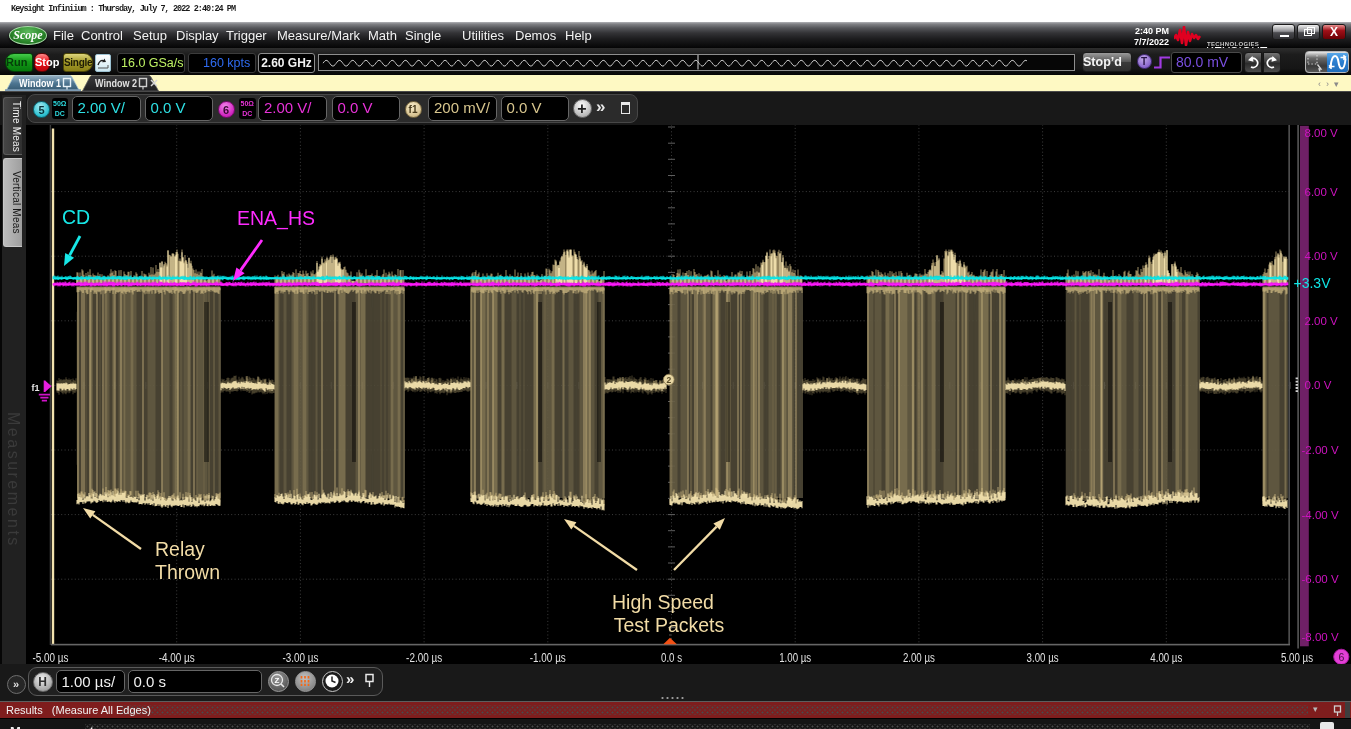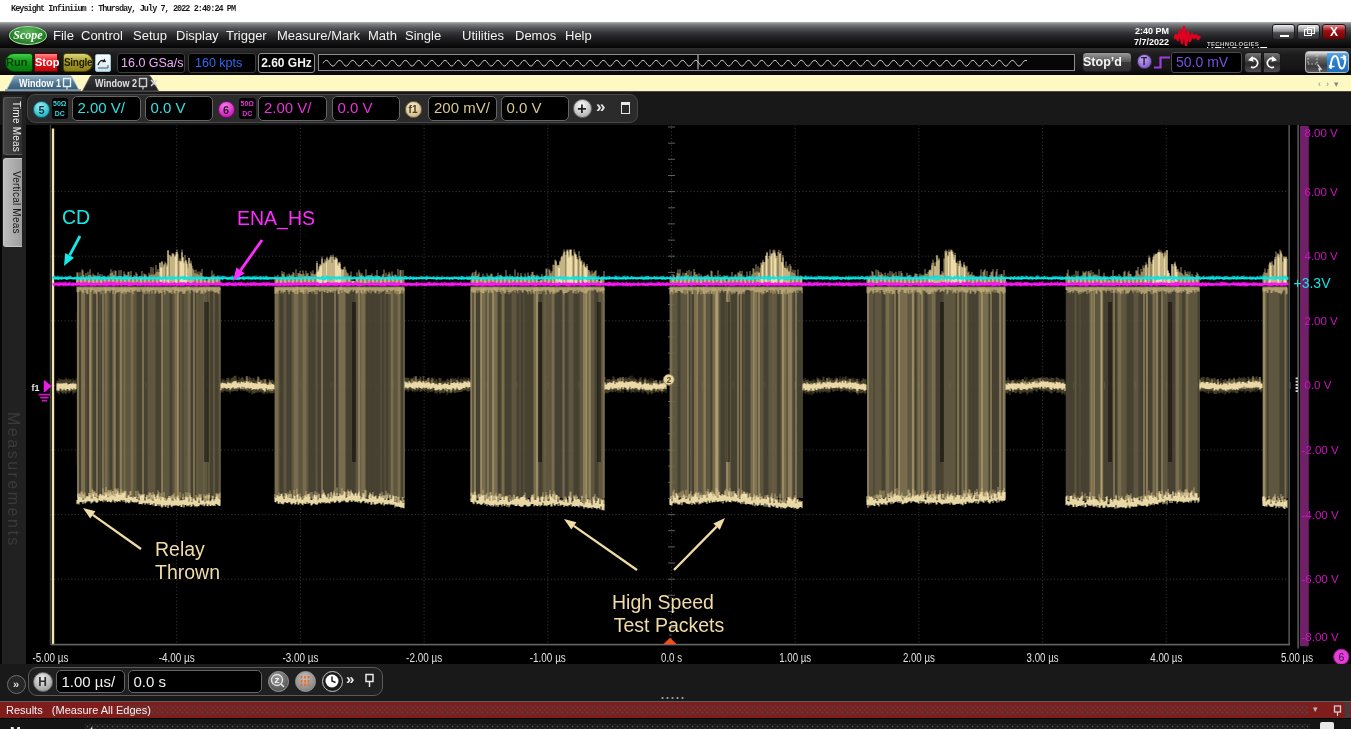--- a/index.html
+++ b/index.html
@@ -36,42 +36,42 @@
       <div class="ab" style="left:7px;top:10px;width:9px;height:2.5px;background:#fff"></div>
     </div>
 <div class="ab" style="left:1297px;top:1.5px;width:23px;height:16px;border-radius:3px;border:1px solid #1a1a1a;background:linear-gradient(#efefef,#909094 45%,#4a4a4e 55%,#303034)">
       <div class="ab" style="left:6px;top:4px;width:8px;height:7px;border:1.5px solid #fff"></div>
       <div class="ab" style="left:9px;top:2.5px;width:8px;height:7px;border:1.5px solid #fff"></div>
     </div>
 <div class="ab" style="left:1322px;top:1.5px;width:24px;height:16px;border-radius:3px;border:1px solid #1a1a1a;background:linear-gradient(#e89090 0,#a01018 40%,#6a0005);text-align:center;font-size:12px;font-weight:bold;color:#fff;line-height:15px">X</div>
 </div>
 <div class="ab" style="left:0;top:48px;width:1351px;height:27px;z-index:10;background:linear-gradient(#2e2e2e 0,#1c1c1c 25%,#161616 75%,#060606 100%)">
 <div class="ab" style="left:5px;top:5px;width:27.5px;height:19px;border-radius:9px 3px 3px 9px;background:linear-gradient(#45cc4b 0,#129816 45%,#077a0d 100%);border:1px solid #043e06;text-align:left;font-size:11px;font-weight:bold;color:#053c0a;line-height:17px">Run</div>
-<div class="ab" style="left:34px;top:5px;width:24px;height:19px;border-radius:1px;background:linear-gradient(#ff8a8a 0,#ee1018 45%,#bb070d 100%);border:1px solid #5e0304;text-align:left;font-size:11px;font-weight:bold;color:#fff;line-height:17px">Stop</div>
+<div class="ab" style="left:34px;top:5px;width:16px;height:19px;border-radius:7px;background:linear-gradient(#ff8a8a 0,#ee1018 45%,#bb070d 100%);border:1px solid #5e0304;text-align:left;font-size:11px;font-weight:bold;color:#fff;line-height:17px">Stop</div>
 <div class="ab" style="left:63px;top:5px;width:29.5px;height:19px;border-radius:3px 9px 9px 3px;background:linear-gradient(#ded67e 0,#a89e2a 45%,#8a8018 100%);border:1px solid #4e4806;text-align:center;font-size:10px;font-weight:bold;color:#1e1c06;line-height:17px;letter-spacing:-0.3px">Single</div>
 <div class="ab" style="left:95px;top:5.5px;width:16px;height:18px;background:linear-gradient(#ffffff,#cde8f2);border:1px solid #9cc2d2;border-radius:2px"><svg width="14" height="16" viewBox="0 0 14 16">
         <path d="M2 10 Q4 4 8 6" fill="none" stroke="#222" stroke-width="1.4"></path>
         <path d="M8.5 3.5 L10 7 L6.2 7.3 Z" fill="#222"></path>
         <path d="M2 13 H12 V10" fill="none" stroke="#555" stroke-width="1"></path>
       </svg></div>
-<div class="fld" style="left:117px;top:4.5px;width:68px;height:20px;font-size:12.5px;color:#f0abfc;line-height:18px;padding-left:3px">16.0 GSa/s</div>
-<div class="fld" style="left:188px;top:4.5px;width:68px;height:20px;font-size:12.5px;color:#2f6bf2;line-height:18px;padding-left:6px">160 kpts</div>
+<div class="fld" style="left:117px;top:4.5px;width:68px;height:20px;font-size:12.5px;color:#bef264;line-height:18px;padding-left:3px">16.0 GSa/s</div>
+<div class="fld" style="left:188px;top:4.5px;width:68px;height:20px;font-size:12.5px;color:#2f6bf2;line-height:18px;padding-left:14px">160 kpts</div>
 <div class="fld" style="left:258px;top:4.5px;width:57px;height:20px;border-color:#8e8e8e;font-size:12px;font-weight:bold;color:#f2f2f2;line-height:18px;text-align:center">2.60 GHz</div>
 <div class="ab" style="left:318px;top:6px;width:757px;height:16.5px;background:#060606;border:1px solid #8e8e8e">
 <svg width="755" height="14.5" viewBox="0 0 755 14.5">
         <path d="M4.0 8.20L5.0 6.87L6.0 5.84L7.0 5.33L8.0 5.46L9.0 6.20L10.0 7.39L11.0 8.75L12.0 10.00L13.0 10.84L14.0 11.10L15.0 10.71L16.0 9.76L17.0 8.47L18.0 7.11L19.0 6.00L20.0 5.38L21.0 5.38L22.0 6.01L23.0 7.13L24.0 8.49L25.0 9.78L26.0 10.72L27.0 11.10L28.0 10.83L29.0 9.98L30.0 8.73L31.0 7.37L32.0 6.19L33.0 5.45L34.0 5.33L35.0 5.85L36.0 6.89L37.0 8.22L38.0 9.55L39.0 10.57L40.0 11.07L41.0 10.93L42.0 10.19L43.0 9.00L44.0 7.63L45.0 6.39L46.0 5.55L47.0 5.30L48.0 5.70L49.0 6.65L50.0 7.95L51.0 9.30L52.0 10.41L53.0 11.02L54.0 11.01L55.0 10.37L56.0 9.25L57.0 7.90L58.0 6.61L59.0 5.67L60.0 5.30L61.0 5.58L62.0 6.43L63.0 7.68L64.0 9.05L65.0 10.23L66.0 10.95L67.0 11.07L68.0 10.54L69.0 9.50L70.0 8.16L71.0 6.84L72.0 5.82L73.0 5.32L74.0 5.47L75.0 6.23L76.0 7.42L77.0 8.79L78.0 10.02L79.0 10.85L80.0 11.09L81.0 10.69L82.0 9.73L83.0 8.43L84.0 7.08L85.0 5.98L86.0 5.37L87.0 5.39L88.0 6.04L89.0 7.17L90.0 8.52L91.0 9.81L92.0 10.74L93.0 11.10L94.0 10.82L95.0 9.95L96.0 8.70L97.0 7.33L98.0 6.16L99.0 5.44L100.0 5.34L101.0 5.87L102.0 6.92L103.0 8.26L104.0 9.58L105.0 10.59L106.0 11.08L107.0 10.92L108.0 10.16L109.0 8.96L110.0 7.59L111.0 6.36L112.0 5.54L113.0 5.31L114.0 5.72L115.0 6.68L116.0 7.99L117.0 9.34L118.0 10.43L119.0 11.03L120.0 11.00L121.0 10.35L122.0 9.22L123.0 7.86L124.0 6.58L125.0 5.66L126.0 5.30L127.0 5.59L128.0 6.46L129.0 7.72L130.0 9.08L131.0 10.25L132.0 10.96L133.0 11.06L134.0 10.52L135.0 9.46L136.0 8.13L137.0 6.81L138.0 5.80L139.0 5.32L140.0 5.49L141.0 6.25L142.0 7.46L143.0 8.82L144.0 10.05L145.0 10.87L146.0 11.09L147.0 10.67L148.0 9.70L149.0 8.40L150.0 7.05L151.0 5.96L152.0 5.36L153.0 5.40L154.0 6.06L155.0 7.20L156.0 8.56L157.0 9.84L158.0 10.75L159.0 11.10L160.0 10.80L161.0 9.92L162.0 8.66L163.0 7.30L164.0 6.14L165.0 5.43L166.0 5.34L167.0 5.89L168.0 6.95L169.0 8.29L170.0 9.61L171.0 10.61L172.0 11.08L173.0 10.91L174.0 10.13L175.0 8.93L176.0 7.56L177.0 6.33L178.0 5.52L179.0 5.31L180.0 5.74L181.0 6.72L182.0 8.02L183.0 9.37L184.0 10.46L185.0 11.04L186.0 10.99L187.0 10.32L188.0 9.18L189.0 7.82L190.0 6.55L191.0 5.64L192.0 5.30L193.0 5.61L194.0 6.49L195.0 7.76L196.0 9.12L197.0 10.28L198.0 10.97L199.0 11.05L200.0 10.50L201.0 9.43L202.0 8.09L203.0 6.77L204.0 5.78L205.0 5.32L206.0 5.50L207.0 6.28L208.0 7.49L209.0 8.86L210.0 10.08L211.0 10.88L212.0 11.09L213.0 10.65L214.0 9.67L215.0 8.36L216.0 7.01L217.0 5.93L218.0 5.36L219.0 5.41L220.0 6.09L221.0 7.24L222.0 8.60L223.0 9.87L224.0 10.77L225.0 11.10L226.0 10.78L227.0 9.89L228.0 8.63L229.0 7.26L230.0 6.11L231.0 5.42L232.0 5.35L233.0 5.91L234.0 6.99L235.0 8.33L236.0 9.64L237.0 10.63L238.0 11.09L239.0 10.90L240.0 10.10L241.0 8.89L242.0 7.52L243.0 6.30L244.0 5.51L245.0 5.31L246.0 5.76L247.0 6.75L248.0 8.06L249.0 9.40L250.0 10.48L251.0 11.05L252.0 10.98L253.0 10.30L254.0 9.15L255.0 7.79L256.0 6.52L257.0 5.62L258.0 5.30L259.0 5.62L260.0 6.52L261.0 7.79L262.0 9.15L263.0 10.30L264.0 10.98L265.0 11.05L266.0 10.47L267.0 9.40L268.0 8.05L269.0 6.74L270.0 5.76L271.0 5.31L272.0 5.51L273.0 6.31L274.0 7.53L275.0 8.90L276.0 10.11L277.0 10.90L278.0 11.09L279.0 10.63L280.0 9.64L281.0 8.32L282.0 6.98L283.0 5.91L284.0 5.35L285.0 5.42L286.0 6.11L287.0 7.27L288.0 8.63L289.0 9.90L290.0 10.79L291.0 11.10L292.0 10.77L293.0 9.86L294.0 8.59L295.0 7.23L296.0 6.08L297.0 5.41L298.0 5.36L299.0 5.94L300.0 7.02L301.0 8.36L302.0 9.67L303.0 10.65L304.0 11.09L305.0 10.88L306.0 10.08L307.0 8.85L308.0 7.49L309.0 6.28L310.0 5.50L311.0 5.32L312.0 5.78L313.0 6.78L314.0 8.10L315.0 9.44L316.0 10.50L317.0 11.05L318.0 10.97L319.0 10.27L320.0 9.11L321.0 7.75L322.0 6.49L323.0 5.60L324.0 5.30L325.0 5.64L326.0 6.55L327.0 7.83L328.0 9.19L329.0 10.33L330.0 10.99L331.0 11.04L332.0 10.45L333.0 9.36L334.0 8.02L335.0 6.71L336.0 5.74L337.0 5.31L338.0 5.53L339.0 6.34L340.0 7.56L341.0 8.93L342.0 10.14L343.0 10.91L344.0 11.08L345.0 10.61L346.0 9.60L347.0 8.29L348.0 6.95L349.0 5.89L350.0 5.34L351.0 5.43L352.0 6.14L353.0 7.30L354.0 8.67L355.0 9.93L356.0 10.80L357.0 11.10L358.0 10.75L359.0 9.83L360.0 8.55L361.0 7.19L362.0 6.06L363.0 5.40L364.0 5.36L365.0 5.96L366.0 7.05L367.0 8.40L368.0 9.71L369.0 10.67L370.0 11.09L371.0 10.87L372.0 10.05L373.0 8.82L374.0 7.45L375.0 6.25L376.0 5.48L377.0 5.32L378.0 5.80L379.0 6.81L380.0 8.13L381.0 9.47L382.0 10.52L383.0 11.06L384.0 10.96L385.0 10.25L386.0 9.08L387.0 7.71L388.0 6.46L389.0 5.59L390.0 5.30L391.0 5.66L392.0 6.58L393.0 7.86L394.0 9.22L395.0 10.35L396.0 11.00L397.0 11.03L398.0 10.43L399.0 9.33L400.0 7.98L401.0 6.68L402.0 5.72L403.0 5.31L404.0 5.54L405.0 6.37L406.0 7.60L407.0 8.97L408.0 10.16L409.0 10.92L410.0 11.08L411.0 10.59L412.0 9.57L413.0 8.25L414.0 6.91L415.0 5.87L416.0 5.34L417.0 5.44L418.0 6.17L419.0 7.34L420.0 8.70L421.0 9.96L422.0 10.82L423.0 11.10L424.0 10.73L425.0 9.80L426.0 8.52L427.0 7.16L428.0 6.04L429.0 5.39L430.0 5.37L431.0 5.98L432.0 7.09L433.0 8.44L434.0 9.74L435.0 10.69L436.0 11.09L437.0 10.85L438.0 10.02L439.0 8.78L440.0 7.42L441.0 6.22L442.0 5.47L443.0 5.33L444.0 5.82L445.0 6.84L446.0 8.17L447.0 9.50L448.0 10.55L449.0 11.07L450.0 10.95L451.0 10.22L452.0 9.04L453.0 7.68L454.0 6.43L455.0 5.57L456.0 5.30L457.0 5.68L458.0 6.61L459.0 7.90L460.0 9.26L461.0 10.38L462.0 11.01L463.0 11.02L464.0 10.41L465.0 9.30L466.0 7.94L467.0 6.65L468.0 5.70L469.0 5.30L470.0 5.55L471.0 6.39L472.0 7.64L473.0 9.00L474.0 10.19L475.0 10.94L476.0 11.07L477.0 10.57L478.0 9.54L479.0 8.21L480.0 6.88L481.0 5.84L482.0 5.33L483.0 5.46L484.0 6.19L485.0 7.37L486.0 8.74L487.0 9.99L488.0 10.83L489.0 11.10L490.0 10.71L491.0 9.77L492.0 8.48L493.0 7.13L494.0 6.01L495.0 5.38L496.0 5.38L497.0 6.01L498.0 7.12L499.0 8.47L500.0 9.77L501.0 10.71L502.0 11.10L503.0 10.84L504.0 9.99L505.0 8.75L506.0 7.38L507.0 6.20L508.0 5.46L509.0 5.33L510.0 5.84L511.0 6.88L512.0 8.21L513.0 9.53L514.0 10.57L515.0 11.07L516.0 10.94L517.0 10.19L518.0 9.01L519.0 7.64L520.0 6.40L521.0 5.56L522.0 5.30L523.0 5.69L524.0 6.64L525.0 7.94L526.0 9.29L527.0 10.40L528.0 11.02L529.0 11.01L530.0 10.38L531.0 9.26L532.0 7.91L533.0 6.62L534.0 5.68L535.0 5.30L536.0 5.57L537.0 6.42L538.0 7.67L539.0 9.04L540.0 10.22L541.0 10.95L542.0 11.07L543.0 10.55L544.0 9.51L545.0 8.18L546.0 6.85L547.0 5.82L548.0 5.33L549.0 5.47L550.0 6.22L551.0 7.41L552.0 8.78L553.0 10.02L554.0 10.85L555.0 11.10L556.0 10.70L557.0 9.74L558.0 8.44L559.0 7.09L560.0 5.99L561.0 5.37L562.0 5.39L563.0 6.03L564.0 7.15L565.0 8.51L566.0 9.80L567.0 10.73L568.0 11.10L569.0 10.82L570.0 9.96L571.0 8.71L572.0 7.35L573.0 6.17L574.0 5.45L575.0 5.34L576.0 5.86L577.0 6.91L578.0 8.24L579.0 9.57L580.0 10.59L581.0 11.08L582.0 10.93L583.0 10.17L584.0 8.97L585.0 7.61L586.0 6.37L587.0 5.54L588.0 5.31L589.0 5.71L590.0 6.67L591.0 7.97L592.0 9.32L593.0 10.42L594.0 11.03L595.0 11.01L596.0 10.36L597.0 9.23L598.0 7.87L599.0 6.59L600.0 5.66L601.0 5.30L602.0 5.59L603.0 6.45L604.0 7.71L605.0 9.07L606.0 10.24L607.0 10.96L608.0 11.06L609.0 10.53L610.0 9.47L611.0 8.14L612.0 6.82L613.0 5.80L614.0 5.32L615.0 5.48L616.0 6.25L617.0 7.45L618.0 8.81L619.0 10.04L620.0 10.86L621.0 11.09L622.0 10.68L623.0 9.71L624.0 8.41L625.0 7.06L626.0 5.96L627.0 5.37L628.0 5.40L629.0 6.06L630.0 7.19L631.0 8.55L632.0 9.83L633.0 10.75L634.0 11.10L635.0 10.81L636.0 9.93L637.0 8.67L638.0 7.31L639.0 6.14L640.0 5.44L641.0 5.34L642.0 5.88L643.0 6.94L644.0 8.28L645.0 9.60L646.0 10.61L647.0 11.08L648.0 10.91L649.0 10.14L650.0 8.94L651.0 7.57L652.0 6.34L653.0 5.53L654.0 5.31L655.0 5.73L656.0 6.71L657.0 8.01L658.0 9.36L659.0 10.45L660.0 11.04L661.0 11.00L662.0 10.33L663.0 9.19L664.0 7.83L665.0 6.56L666.0 5.64L667.0 5.30L668.0 5.60L669.0 6.48L670.0 7.74L671.0 9.11L672.0 10.27L673.0 10.97L674.0 11.06L675.0 10.50L676.0 9.44L677.0 8.10L678.0 6.78L679.0 5.78L680.0 5.32L681.0 5.49L682.0 6.27L683.0 7.48L684.0 8.85L685.0 10.07L686.0 10.88L687.0 11.09L688.0 10.66L689.0 9.68L690.0 8.37L691.0 7.02L692.0 5.94L693.0 5.36L694.0 5.41L695.0 6.08L696.0 7.22L697.0 8.58L698.0 9.86L699.0 10.76L700.0 11.10L701.0 10.79L702.0 9.90L703.0 8.64L704.0 7.28L705.0 6.12L706.0 5.42L707.0 5.35L708.0 5.91" fill="none" stroke="#c2c2c2" stroke-width="1"></path>
         <line x1="379" y1="0" x2="379" y2="14.5" stroke="#d8d8d8" stroke-width="1"></line>
       </svg>
 </div>
 <div class="ab" style="left:1082px;top:3.5px;width:50px;height:20.5px;border-radius:4px;background:linear-gradient(#9a9a9a 0,#565656 48%,#3a3a3a 52%,#2e2e2e 100%);border:1px solid #191919;text-align:left;font-size:12.5px;font-weight:bold;color:#f5f5f5;line-height:19px">Stop’d</div>
 <div class="ab" style="left:1136.5px;top:6px;width:15px;height:15px;border-radius:50%;background:radial-gradient(circle at 40% 30%,#c3abe8,#8a66cc 70%,#6a48aa);border:1px solid #4a2f80;text-align:center;font-size:10px;font-weight:bold;color:#2a1548;line-height:14px">T</div>
 <svg class="ab" style="left:1153px;top:8px" width="19" height="13" viewBox="0 0 19 13">
       <path d="M1 11.5 H7.5 V1.5 H17" fill="none" stroke="#a13ae2" stroke-width="2.2"></path>
     </svg>
-<div class="fld" style="left:1171px;top:4px;width:71px;height:21px;border-color:#4a4a4a;font-size:14px;color:#7a4fe0;line-height:19px;padding-left:4px">50.0 mV</div>
+<div class="fld" style="left:1171px;top:4px;width:71px;height:21px;border-color:#4a4a4a;font-size:14px;color:#7a4fe0;line-height:19px;padding-left:4px">80.0 mV</div>
 <div class="ab" style="left:1243.5px;top:4px;width:18.5px;height:21px;border-radius:4px 0 0 4px;background:linear-gradient(#757575 0,#3e3e3e 45%,#2b2b2b 55%,#4c4c4c 100%);border:1px solid #171717"><svg width="16" height="19" viewBox="0 0 16 19">
         <path d="M4.5 7 Q8 3.5 11.5 7 Q14 10 11.5 13 Q9 15.5 6 14" fill="none" stroke="#fff" stroke-width="1.7"></path>
         <path d="M7.5 3 L3 7.2 L8.5 8.8 Z" fill="#fff"></path>
       </svg></div>
 <div class="ab" style="left:1262.5px;top:4px;width:18.5px;height:21px;border-radius:0 4px 4px 0;background:linear-gradient(#757575 0,#3e3e3e 45%,#2b2b2b 55%,#4c4c4c 100%);border:1px solid #171717"><svg width="16" height="19" viewBox="0 0 16 19">
         <path d="M11.5 7 Q8 3.5 4.5 7 Q2 10 4.5 13 Q7 15.5 10 14" fill="none" stroke="#fff" stroke-width="1.7"></path>
         <path d="M8.5 3 L13 7.2 L7.5 8.8 Z" fill="#fff"></path>
       </svg></div>
 <div class="ab" style="left:1304.5px;top:3px;width:21.5px;height:22px;border-radius:3px;background:#1d1d1d;border:1px solid #555"><svg width="19" height="20" viewBox="0 0 19 20">
         <path d="M3 4 H15 V13" fill="none" stroke="#909090" stroke-width="1.3" stroke-dasharray="2 2"></path>

